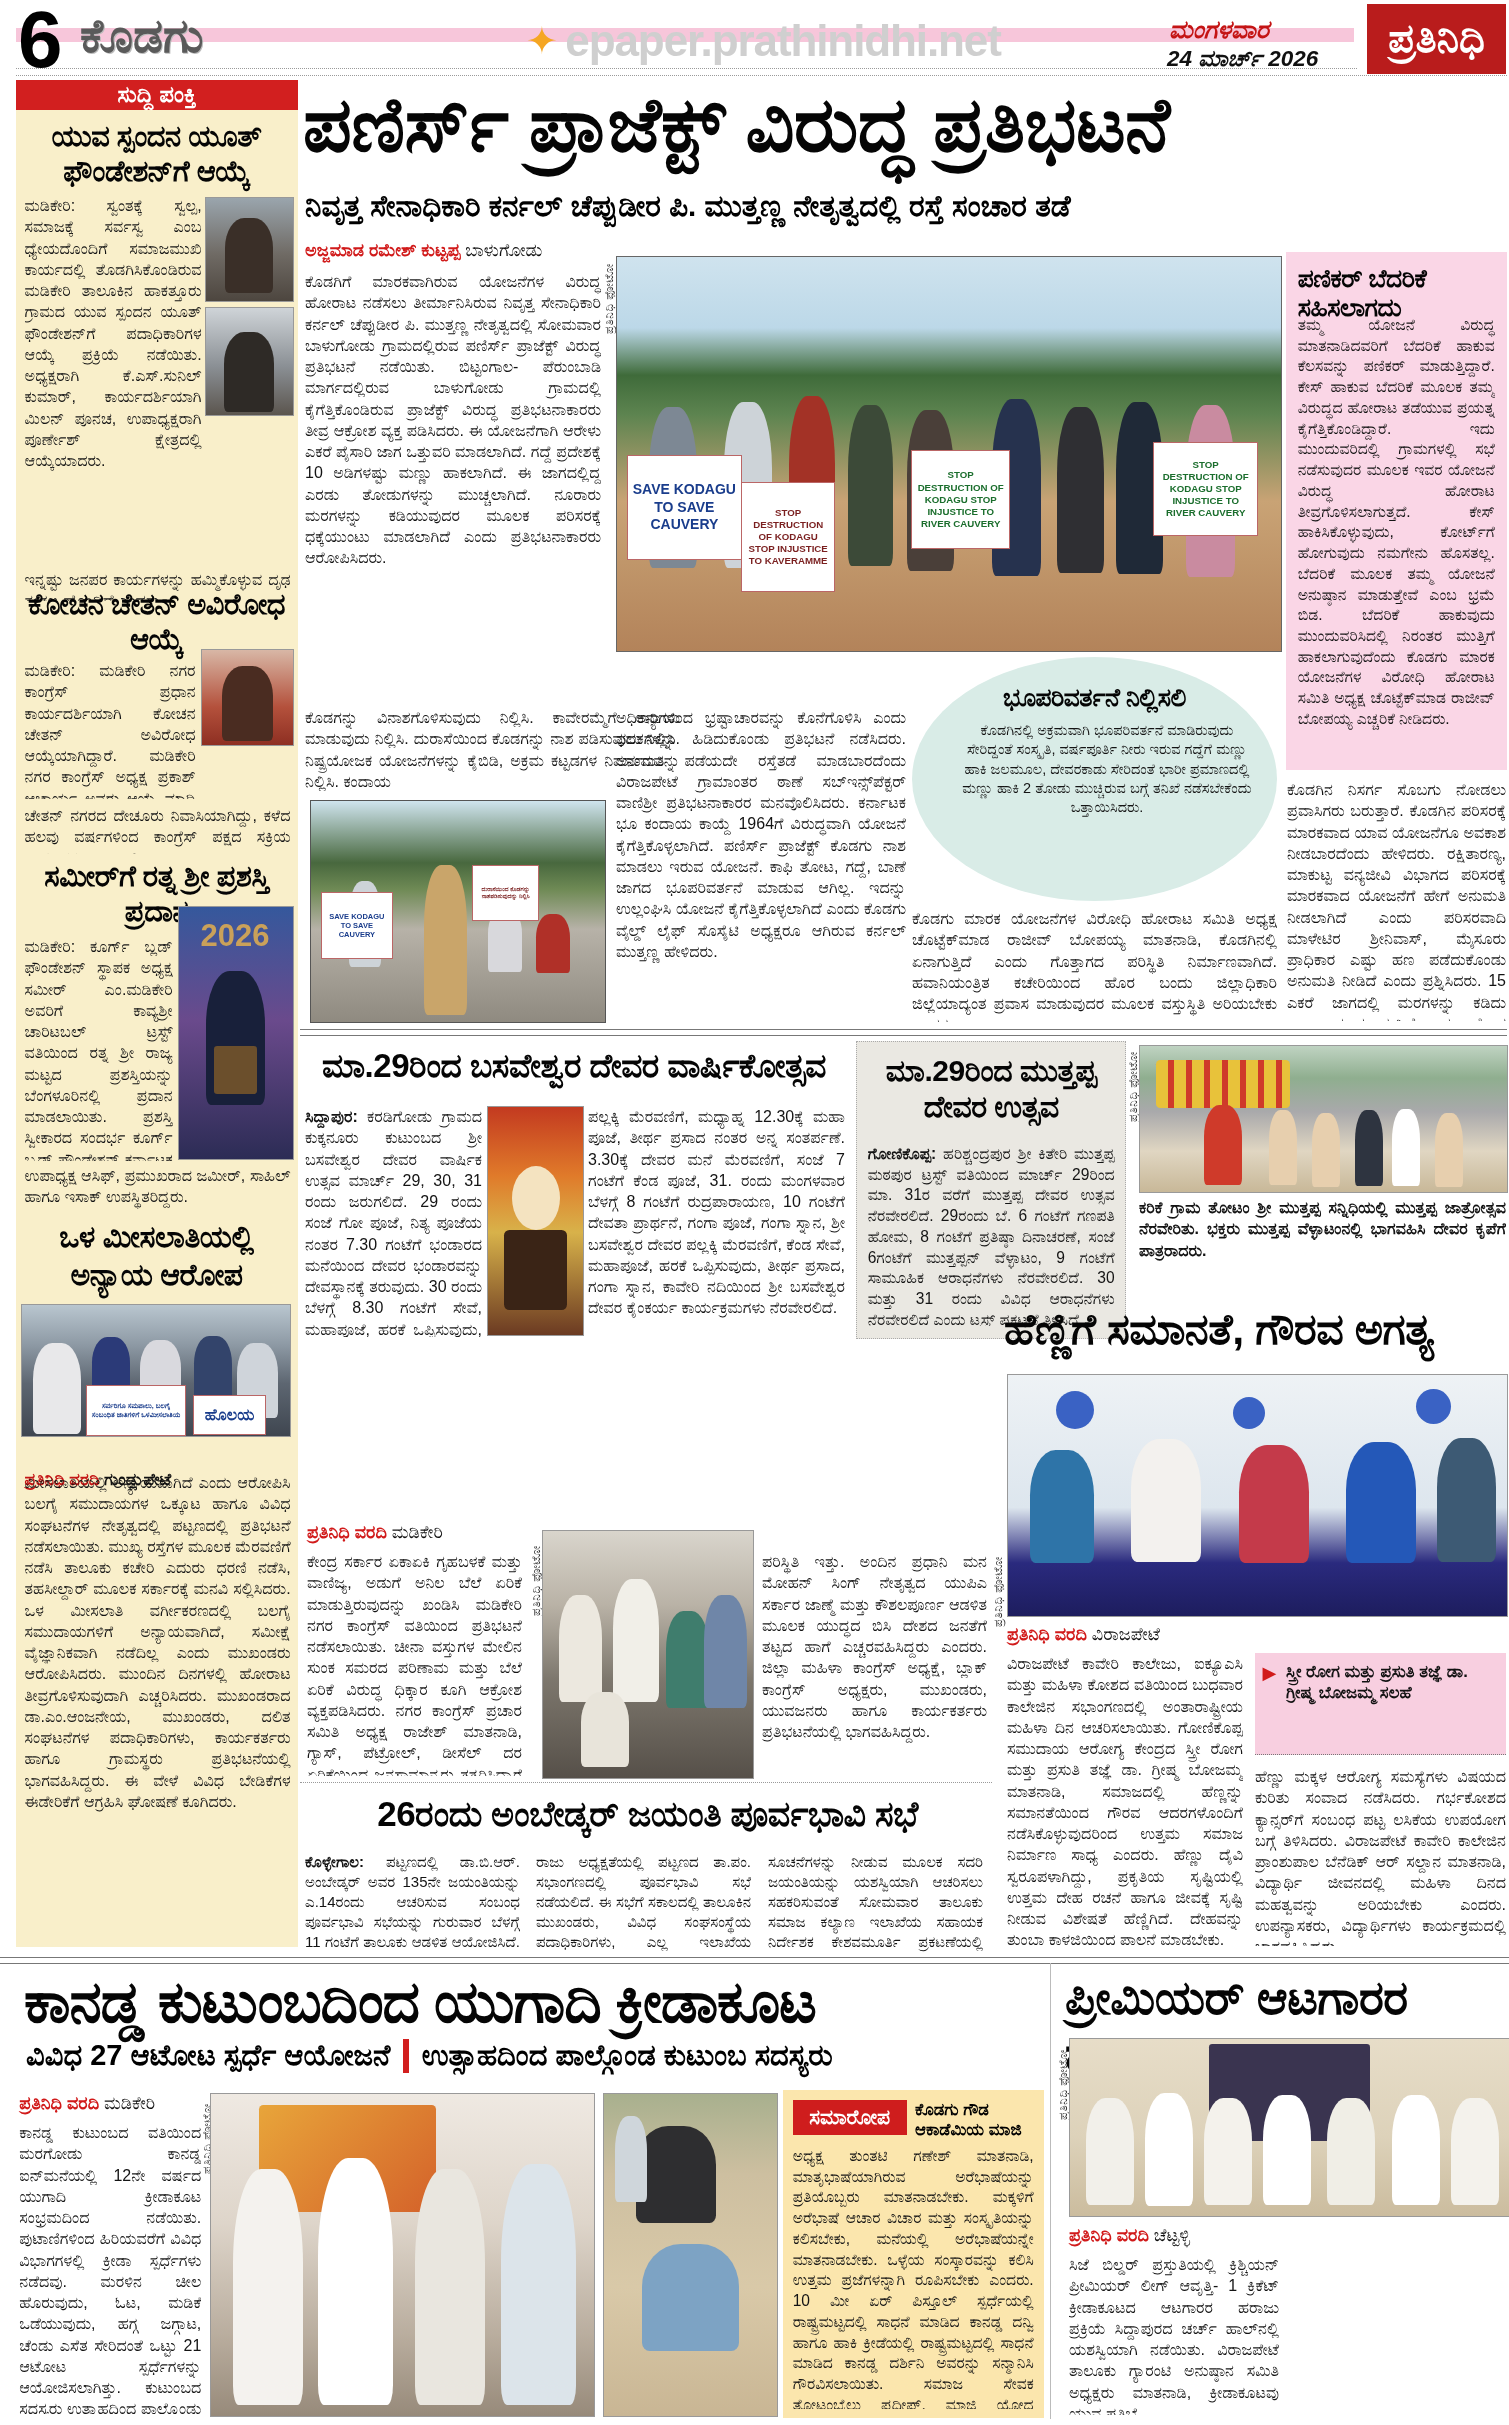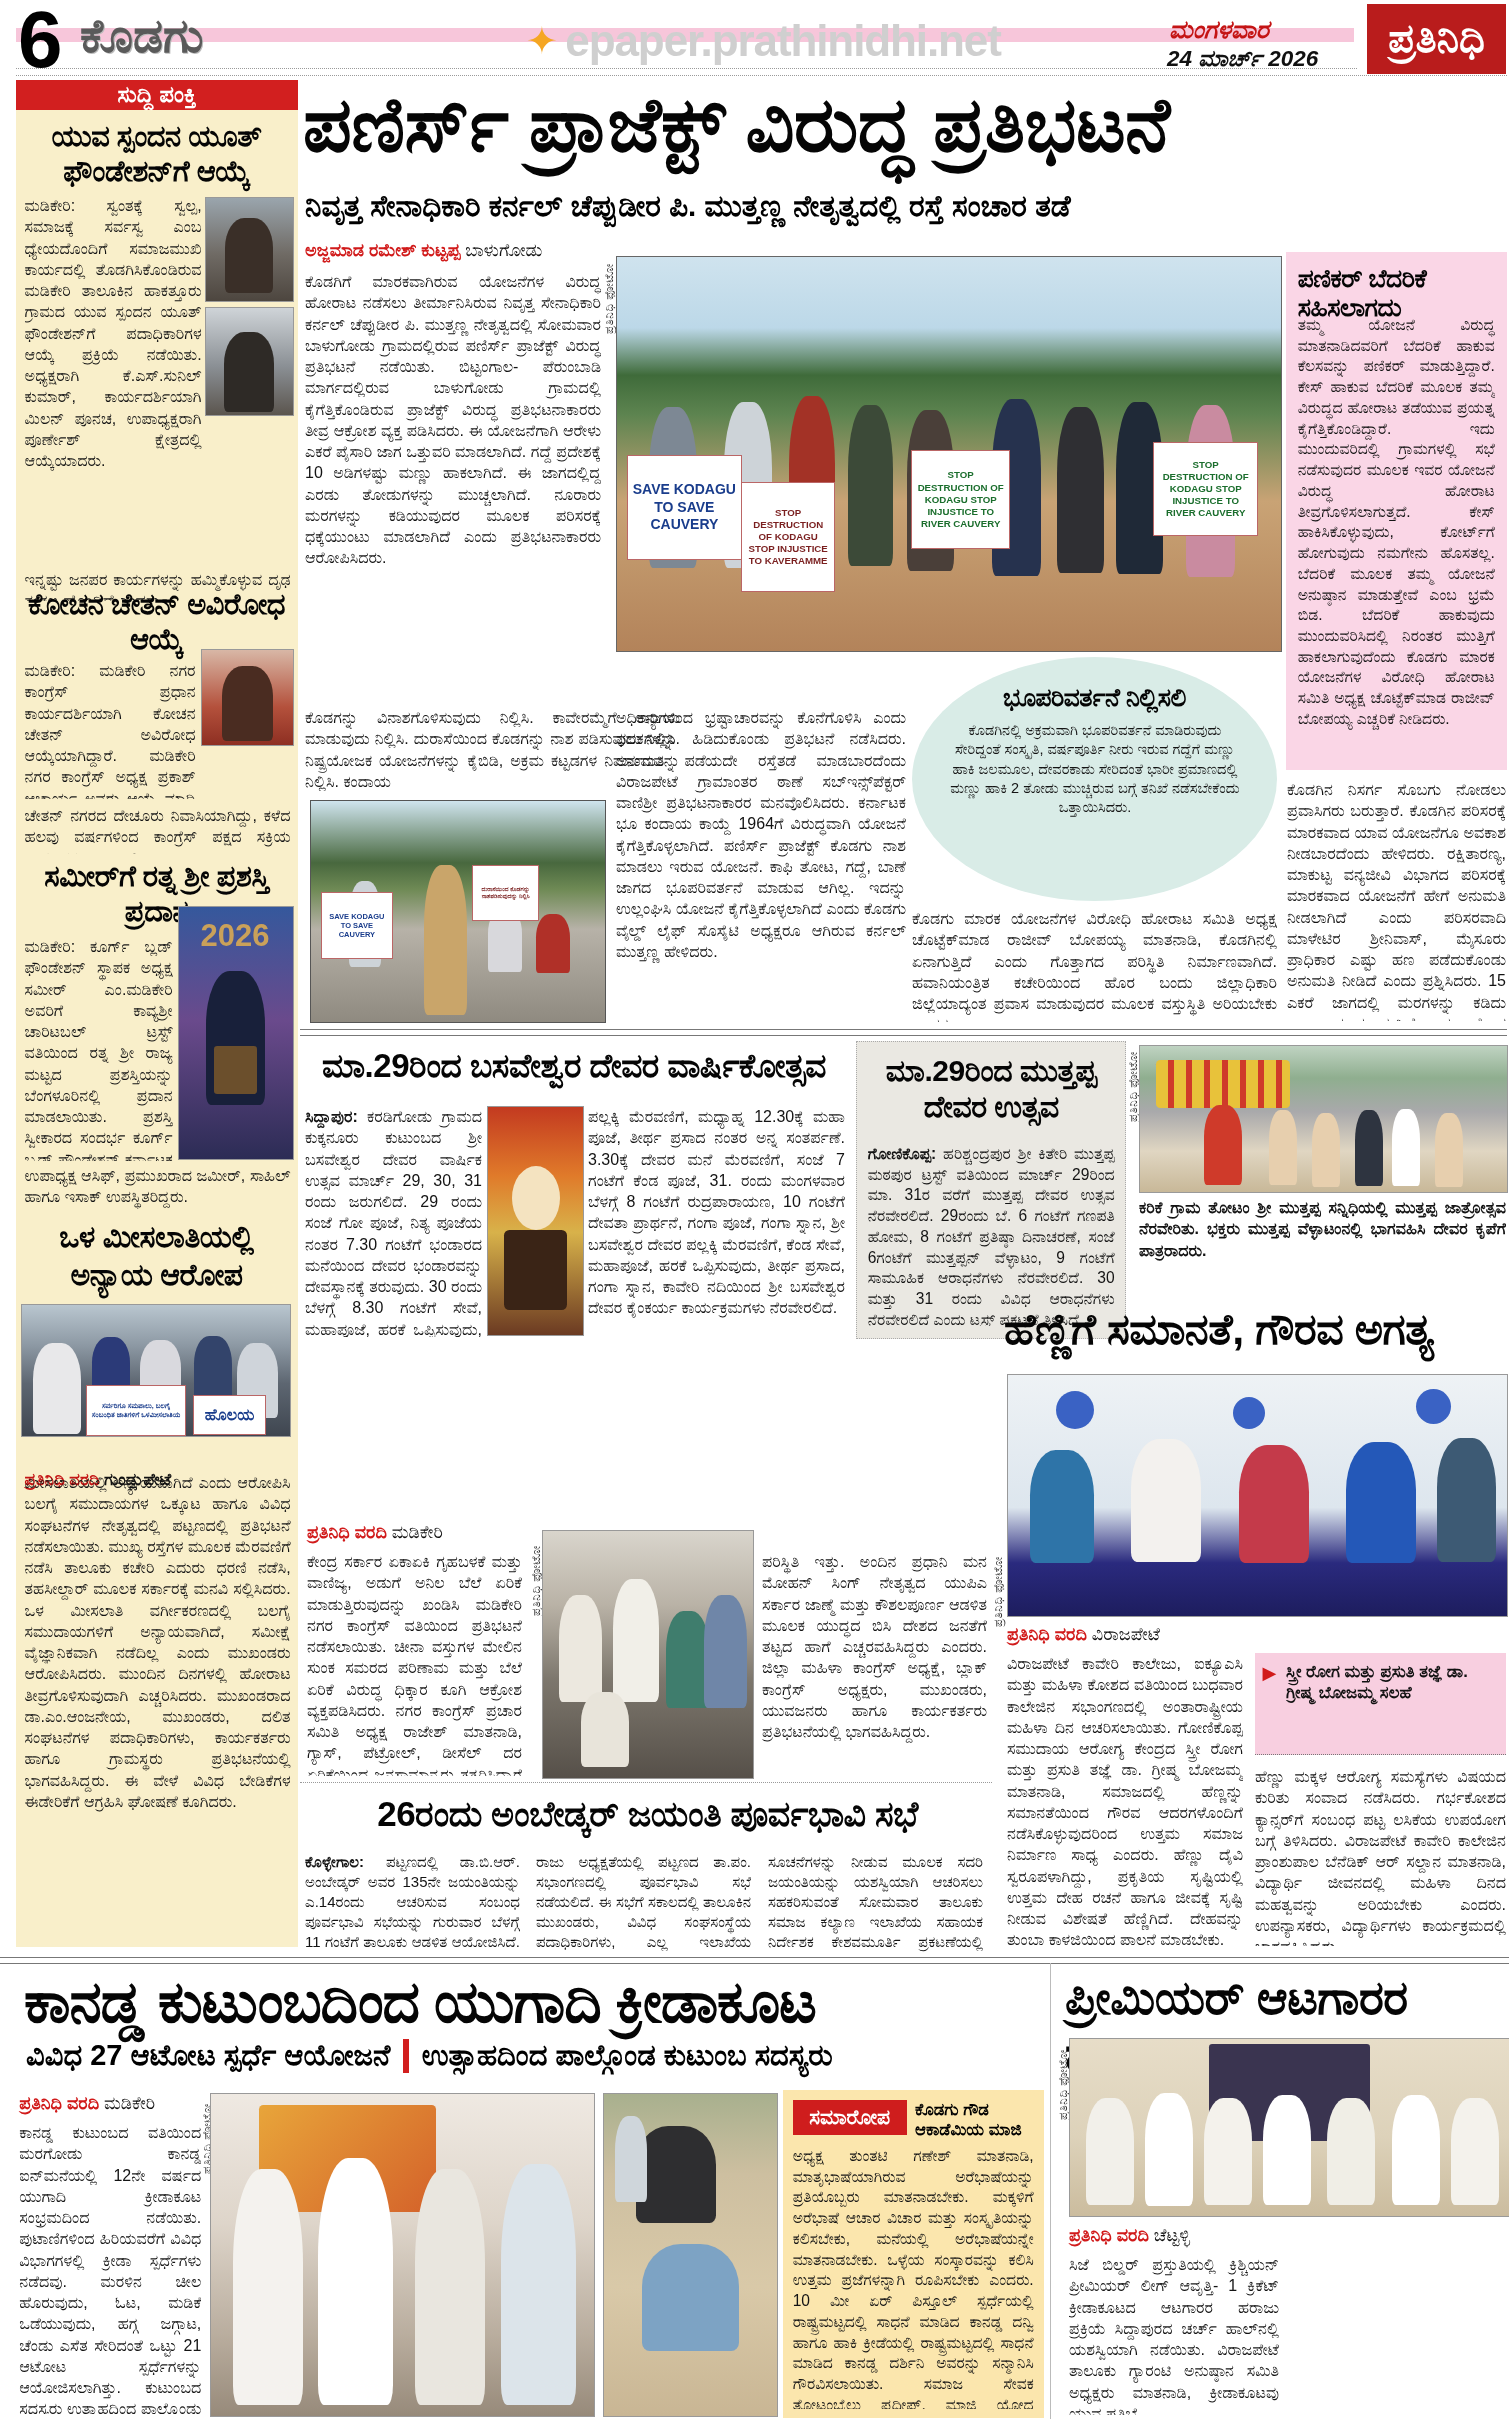--- a/index.html
+++ b/index.html
@@ -124,21 +124,21 @@
     <span class="placard" style="left:536px;top:185px;width:97px;height:86px;font-size:9.7px;color:#1b6e2d;">STOP DESTRUCTION OF KODAGU STOP INJUSTICE TO RIVER CAUVERY</span>
   </div>
 
   <div class="abs" style="left:1286px;top:252px;width:221px;height:518px;background:#fad6e6;padding:0;">
     <div class="headline" style="position:absolute;left:11.8px;top:11.8px;width:197px;font-size:25px;line-height:1.15;">ಪಣಿಕರ್ ಬೆದರಿಕೆ ಸಹಿಸಲಾಗದು</div>
     <div class="bodytxt" style="position:absolute;left:11.8px;top:63px;width:197px;height:443px;overflow:hidden;font-size:15.6px;">ತಮ್ಮ ಯೋಜನೆ ವಿರುದ್ಧ ಮಾತನಾಡಿದವರಿಗೆ ಬೆದರಿಕೆ ಹಾಕುವ ಕೆಲಸವನ್ನು ಪಣಿಕರ್ ಮಾಡುತ್ತಿದ್ದಾರೆ. ಕೇಸ್ ಹಾಕುವ ಬೆದರಿಕೆ ಮೂಲಕ ತಮ್ಮ ವಿರುದ್ಧದ ಹೋರಾಟ ತಡೆಯುವ ಪ್ರಯತ್ನ ಕೈಗೆತ್ತಿಕೊಂಡಿದ್ದಾರೆ. ಇದು ಮುಂದುವರಿದಲ್ಲಿ ಗ್ರಾಮಗಳಲ್ಲಿ ಸಭೆ ನಡೆಸುವುದರ ಮೂಲಕ ಇವರ ಯೋಜನೆ ವಿರುದ್ಧ ಹೋರಾಟ ತೀವ್ರಗೊಳಿಸಲಾಗುತ್ತದೆ. ಕೇಸ್ ಹಾಕಿಸಿಕೊಳ್ಳುವುದು, ಕೋರ್ಟ್‌ಗೆ ಹೋಗುವುದು ನಮಗೇನು ಹೊಸತಲ್ಲ. ಬೆದರಿಕೆ ಮೂಲಕ ತಮ್ಮ ಯೋಜನೆ ಅನುಷ್ಠಾನ ಮಾಡುತ್ತೇವೆ ಎಂಬ ಭ್ರಮೆ ಬಿಡ. ಬೆದರಿಕೆ ಹಾಕುವುದು ಮುಂದುವರಿಸಿದಲ್ಲಿ ನಿರಂತರ ಮುತ್ತಿಗೆ ಹಾಕಲಾಗುವುದೆಂದು ಕೊಡಗು ಮಾರಕ ಯೋಜನೆಗಳ ವಿರೋಧಿ ಹೋರಾಟ ಸಮಿತಿ ಅಧ್ಯಕ್ಷ ಚೊಟ್ಟೆಕ್‌ಮಾಡ ರಾಜೀವ್ ಬೋಪಯ್ಯ ಎಚ್ಚರಿಕೆ ನೀಡಿದರು.</div>
   </div>
 
   <div class="abs" style="left:912px;top:657px;width:365px;height:244px;background:#d9ece7;border-radius:50%;">
     <div class="headline center" style="position:absolute;left:43px;top:26px;width:279px;font-size:25px;">ಭೂಪರಿವರ್ತನೆ ನಿಲ್ಲಿಸಲಿ</div>
-    <div class="bodytxt center" style="position:absolute;left:38px;top:64px;width:290px;height:161px;overflow:hidden;font-size:14.5px;text-align:center;">ಕೊಡಗಿನಲ್ಲಿ ಅಕ್ರಮವಾಗಿ ಭೂಪರಿವರ್ತನೆ ಮಾಡಿರುವುದು ಸೇರಿದ್ದಂತೆ ಸಂಸ್ಕೃತಿ, ವರ್ಷಪೂರ್ತಿ ನೀರು ಇರುವ ಗದ್ದೆಗೆ ಮಣ್ಣು ಹಾಕಿ ಜಲಮೂಲ, ದೇವರಕಾಡು ಸೇರಿದಂತೆ ಭಾರೀ ಪ್ರಮಾಣದಲ್ಲಿ ಮಣ್ಣು ಹಾಕಿ 2 ತೋಡು ಮುಚ್ಚಿರುವ ಬಗ್ಗೆ ತನಿಖೆ ನಡೆಸಬೇಕೆಂದು ಒತ್ತಾಯಿಸಿದರು.</div>
+    <div class="bodytxt center" style="position:absolute;left:50px;top:64px;width:290px;height:161px;overflow:hidden;font-size:14.5px;text-align:center;">ಕೊಡಗಿನಲ್ಲಿ ಅಕ್ರಮವಾಗಿ ಭೂಪರಿವರ್ತನೆ ಮಾಡಿರುವುದು ಸೇರಿದ್ದಂತೆ ಸಂಸ್ಕೃತಿ, ವರ್ಷಪೂರ್ತಿ ನೀರು ಇರುವ ಗದ್ದೆಗೆ ಮಣ್ಣು ಹಾಕಿ ಜಲಮೂಲ, ದೇವರಕಾಡು ಸೇರಿದಂತೆ ಭಾರೀ ಪ್ರಮಾಣದಲ್ಲಿ ಮಣ್ಣು ಹಾಕಿ 2 ತೋಡು ಮುಚ್ಚಿರುವ ಬಗ್ಗೆ ತನಿಖೆ ನಡೆಸಬೇಕೆಂದು ಒತ್ತಾಯಿಸಿದರು.</div>
   </div>
 
   <div class="bodytxt" style="position:absolute;left:305px;top:707px;width:375px;height:86px;overflow:hidden;">ಕೊಡಗನ್ನು ವಿನಾಶಗೊಳಿಸುವುದು ನಿಲ್ಲಿಸಿ. ಕಾವೇರಮ್ಮೆಗೆ ಅನ್ಯಾಯ ಮಾಡುವುದು ನಿಲ್ಲಿಸಿ. ದುರಾಸೆಯಿಂದ ಕೊಡಗನ್ನು ನಾಶ ಪಡಿಸುವುದು ನಿಲ್ಲಿಸಿ. ನಿಷ್ಪ್ರಯೋಜಕ ಯೋಜನೆಗಳನ್ನು ಕೈಬಿಡಿ, ಅಕ್ರಮ ಕಟ್ಟಡಗಳ ನಿರ್ಮಾಣವನ್ನು ನಿಲ್ಲಿಸಿ. ಕಂದಾಯ</div>
   <div class="photo" style="left:310px;top:800px;width:294px;height:221px;border:0.5px solid #555;
               background:linear-gradient(180deg,#cfe4ee 0%,#48683e 28%,#6f8a55 40%,#b7b2a8 58%,#8f8a80 100%);">
     <i class="fig" style="left:113px;top:64px;width:43px;height:150px;background:#c9a56a;"></i>
     <i class="fig" style="left:38px;top:80px;width:32px;height:86px;background:#cdd3d8;"></i>
     <i class="fig" style="left:177px;top:107px;width:34px;height:64px;background:#d8d8dc;"></i>
     <i class="fig" style="left:225px;top:113px;width:34px;height:59px;background:#b03028;"></i>
     <span class="placard" style="left:9.7px;top:91px;width:64px;height:59px;font-size:7.5px;color:#1a3d8c;">SAVE KODAGU TO SAVE CAUVERY</span>

